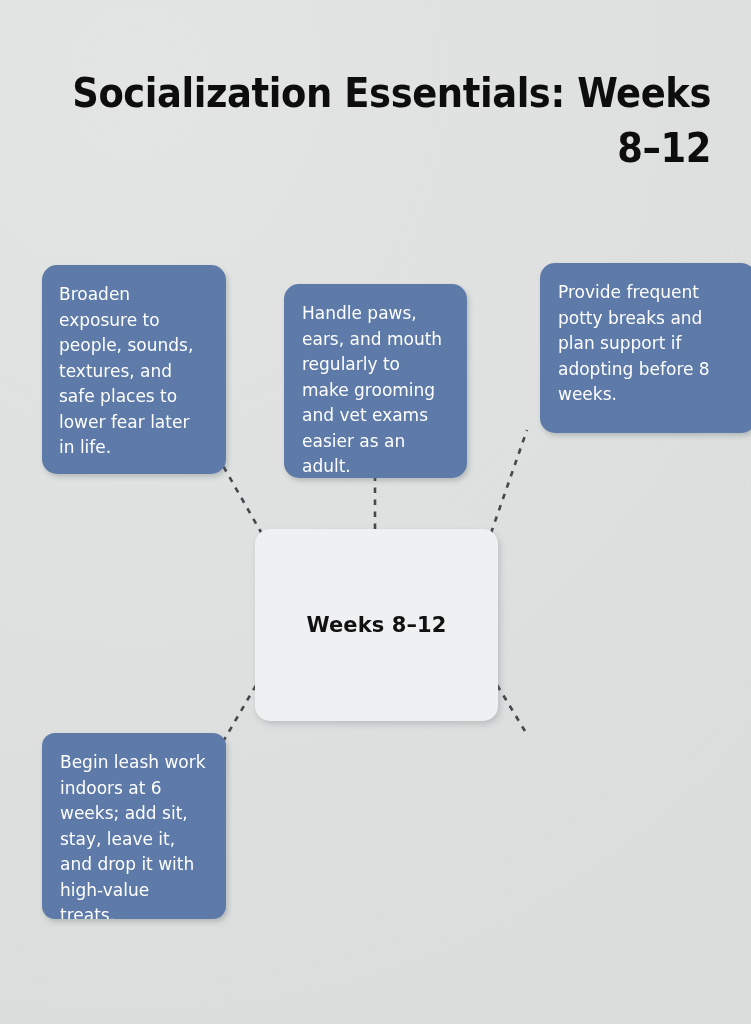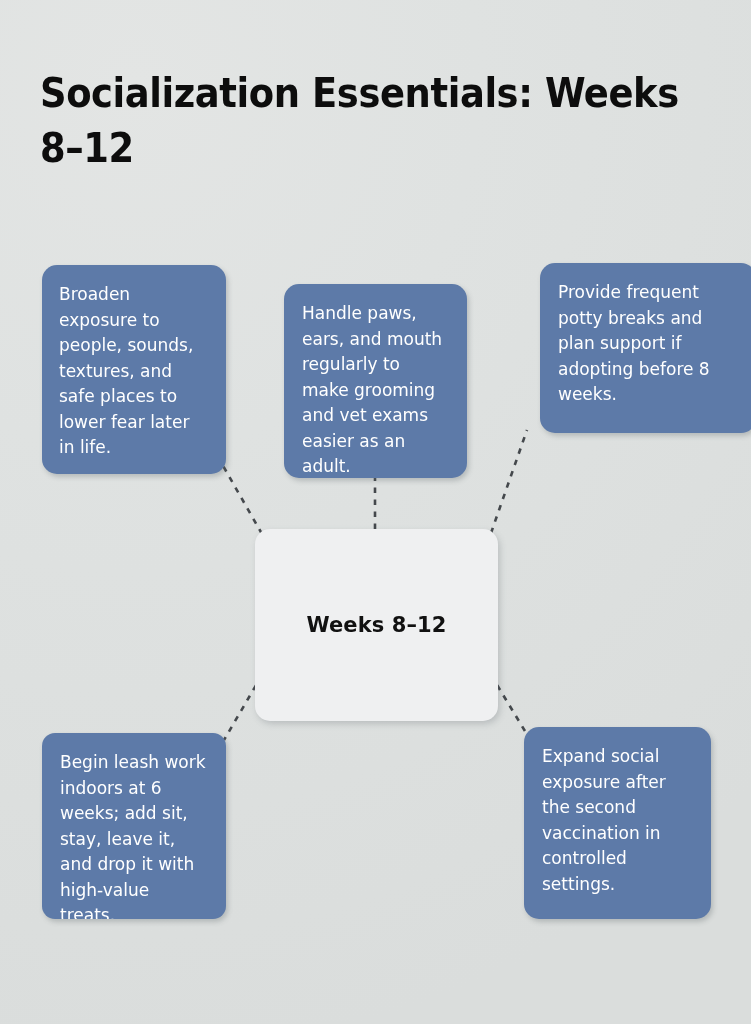--- a/index.html
+++ b/index.html
@@ -23,21 +23,21 @@
       radial-gradient(ellipse 120% 95% at 18% 8%, #e3e5e4 0%, #dfe2e1 38%, #dadddc 100%);
     overflow: hidden;
   }
 
   
   .title {
     position: absolute;
     left: 40px;
     top: 66px;
     width: 671px;
-    text-align: left;
+    text-align: right;
     font-size: 41px;
     line-height: 1.35;
     font-weight: 700;
     letter-spacing: -0.4px;
     color: #0d0d0d;
     font-family: "DejaVu Sans", "Liberation Sans", sans-serif;
     font-stretch: condensed;
   }
 
   
@@ -114,21 +114,18 @@
   </div>
 
   <div class="node leaf" id="node-tr" style="background: rgb(93, 122, 168);">
     <span>Provide frequent potty breaks and plan support if adopting before 8 weeks.</span>
   </div>
 
   <div class="node leaf" id="node-bl" style="background: rgb(93, 122, 168); border-radius: 13px;">
     <span>Begin leash work indoors at 6 weeks; add sit, stay, leave it, and drop it with high-value treats.</span>
   </div>
 
-  <div class="node leaf" id="node-br" style="background: rgb(93, 122, 168);">
-    <span>Expand social exposure after the second vaccination in controlled settings.</span>
-  </div>
 
   <div class="node center" id="node-center" style="background: rgb(239, 240, 241);">
     <span>Weeks 8–12</span>
   </div>
 
 </div>
 
 </body></html>

